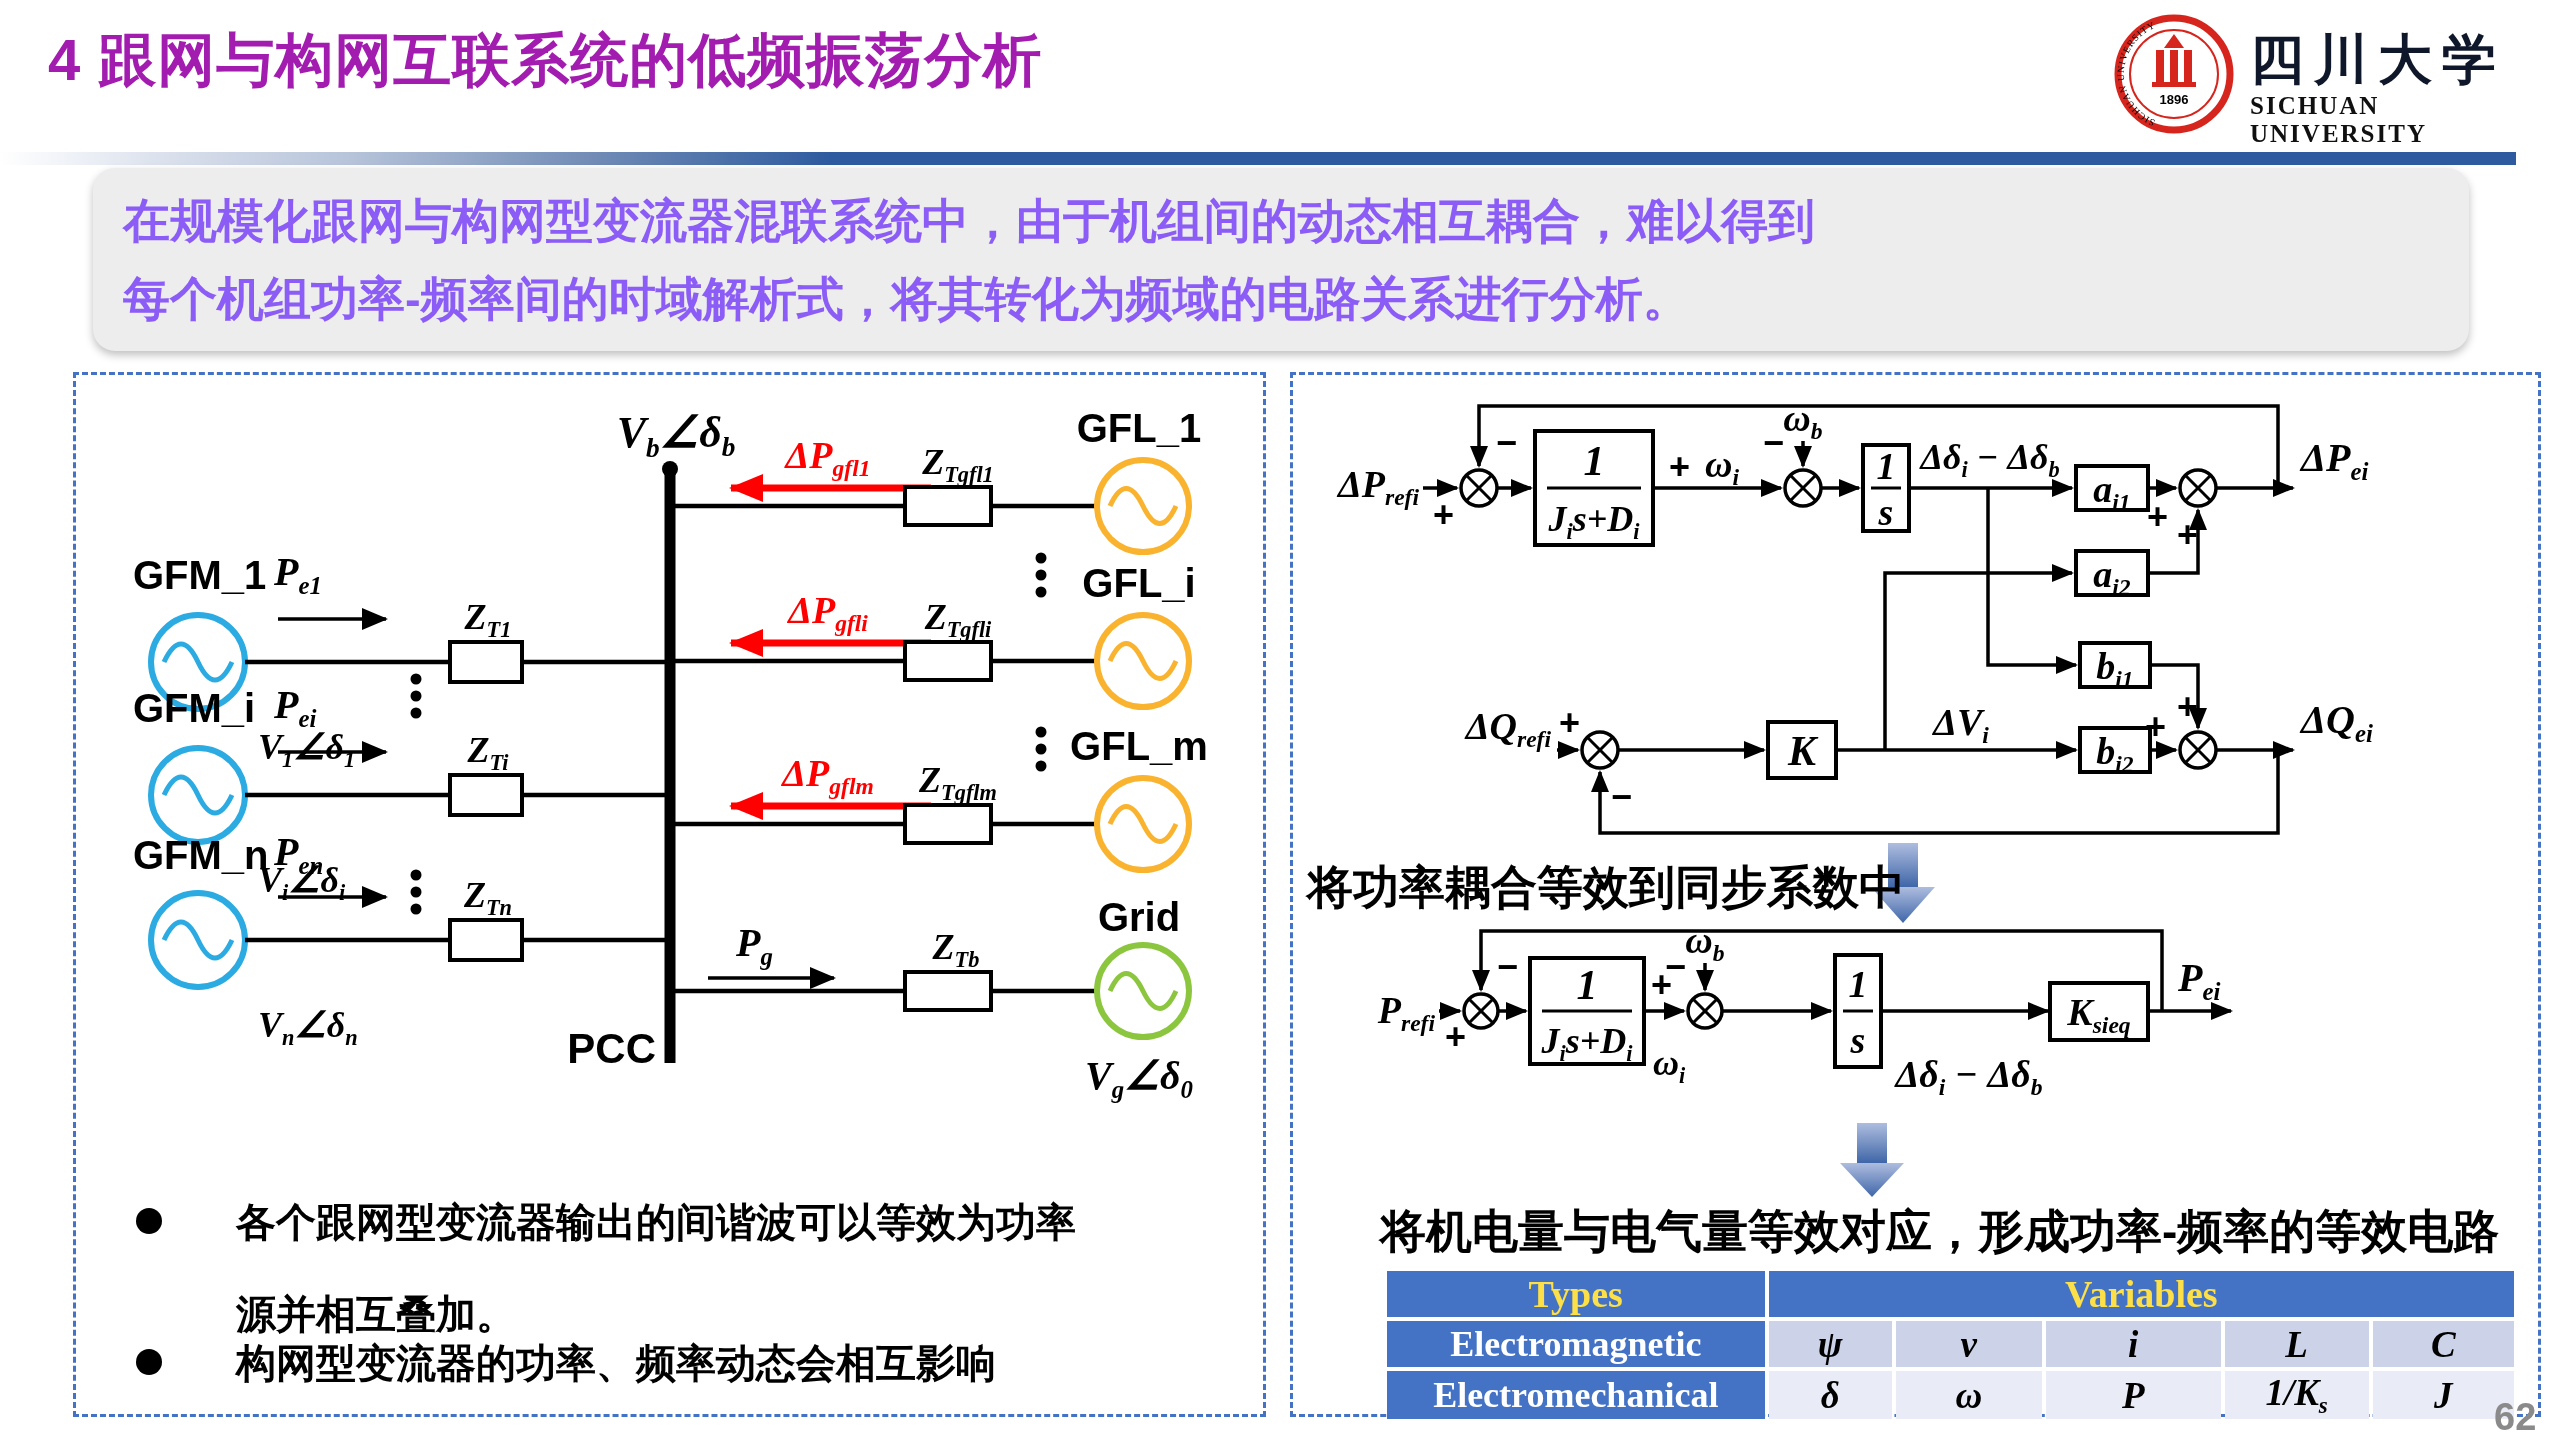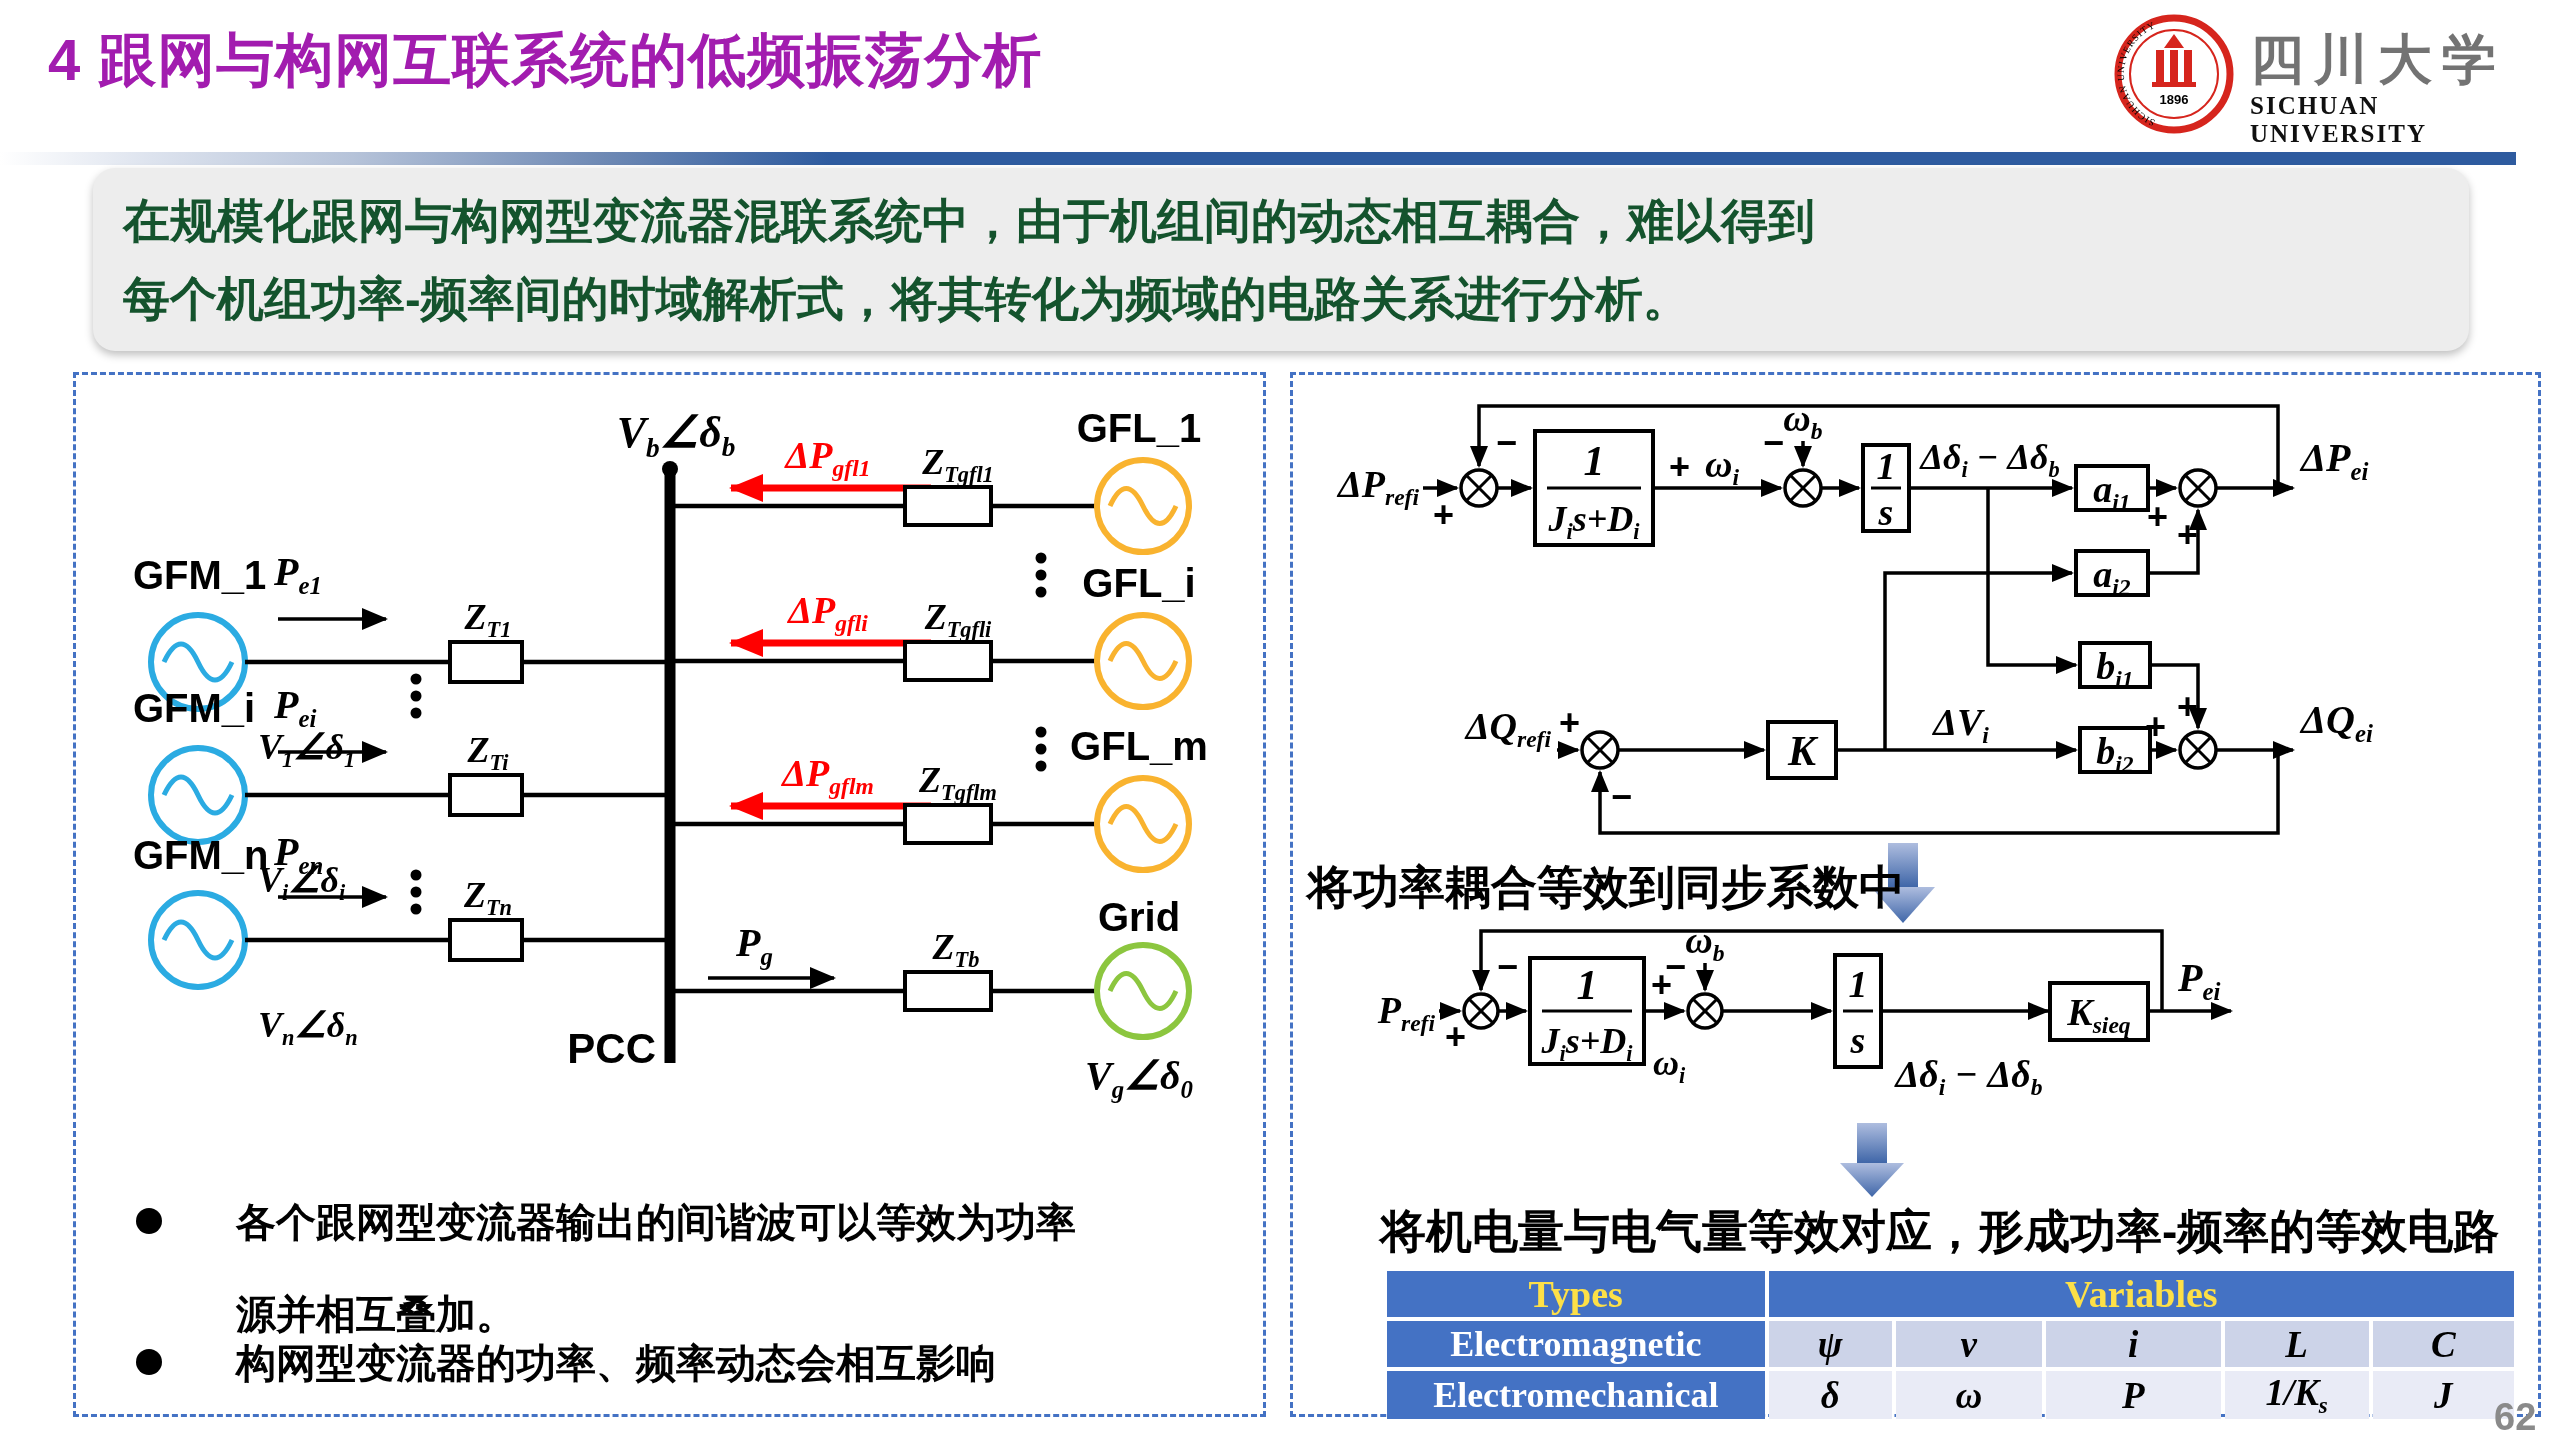--- a/index.html
+++ b/index.html
@@ -5,28 +5,28 @@
   html,body{margin:0;padding:0;}
   body{width:2560px;height:1440px;position:relative;background:#fff;overflow:hidden;
        font-family:"Liberation Sans",sans-serif;}
   .abs{position:absolute;}
   
   #slide-title{left:48px;top:22px;font-size:58px;font-weight:bold;color:#a21caf;letter-spacing:1px;}
   #title-rule{left:0;top:152px;width:2516px;height:13px;
       background:linear-gradient(to right,#ffffff 0%,#dde3ee 6%,#b6c3d9 14%,#6e89b4 24%,#2e5b9f 33%,#2e5b9f 100%);}
   
   #logo{right:18px;top:12px;width:430px;height:125px;}
-  #logo-cn{left:138px;top:12px;font-size:54px;font-weight:bold;color:#737373;
+  #logo-cn{left:138px;top:12px;font-size:54px;font-weight:bold;color:#0f172a;
       font-family:"DejaVu Serif",serif;letter-spacing:10px;}
   #logo-en{left:138px;top:80px;font-size:25px;font-weight:bold;color:#101010;
       font-family:"Liberation Serif",serif;letter-spacing:2px;}
   
   #banner{left:93px;top:168px;width:2376px;height:183px;background:#ededed;border-radius:22px;
       box-shadow:0 4px 8px rgba(0,0,0,0.25);}
-  #banner .bl{position:absolute;left:30px;font-size:47px;font-weight:bold;color:#14532d;white-space:nowrap;}
+  #banner .bl{position:absolute;left:30px;font-size:47px;font-weight:bold;color:#8b5cf6;white-space:nowrap;}
   #banner .l1{top:22px;} #banner .l2{top:100px;}
   
   .panel{border:3px dashed #4472c4;background:#fff;}
   #left-panel{left:73px;top:372px;width:1187px;height:1039px;}
   #right-panel{left:1290px;top:372px;width:1245px;height:1039px;}
   
   .cap{left:52px;top:732px;font-size:41px;font-weight:500;color:#000;white-space:nowrap;}
   .bullet-dot{width:26px;height:26px;border-radius:50%;background:#000;}
   .btxt{font-size:40px;font-weight:700;color:#000;white-space:nowrap;margin-left:44px;}
   

